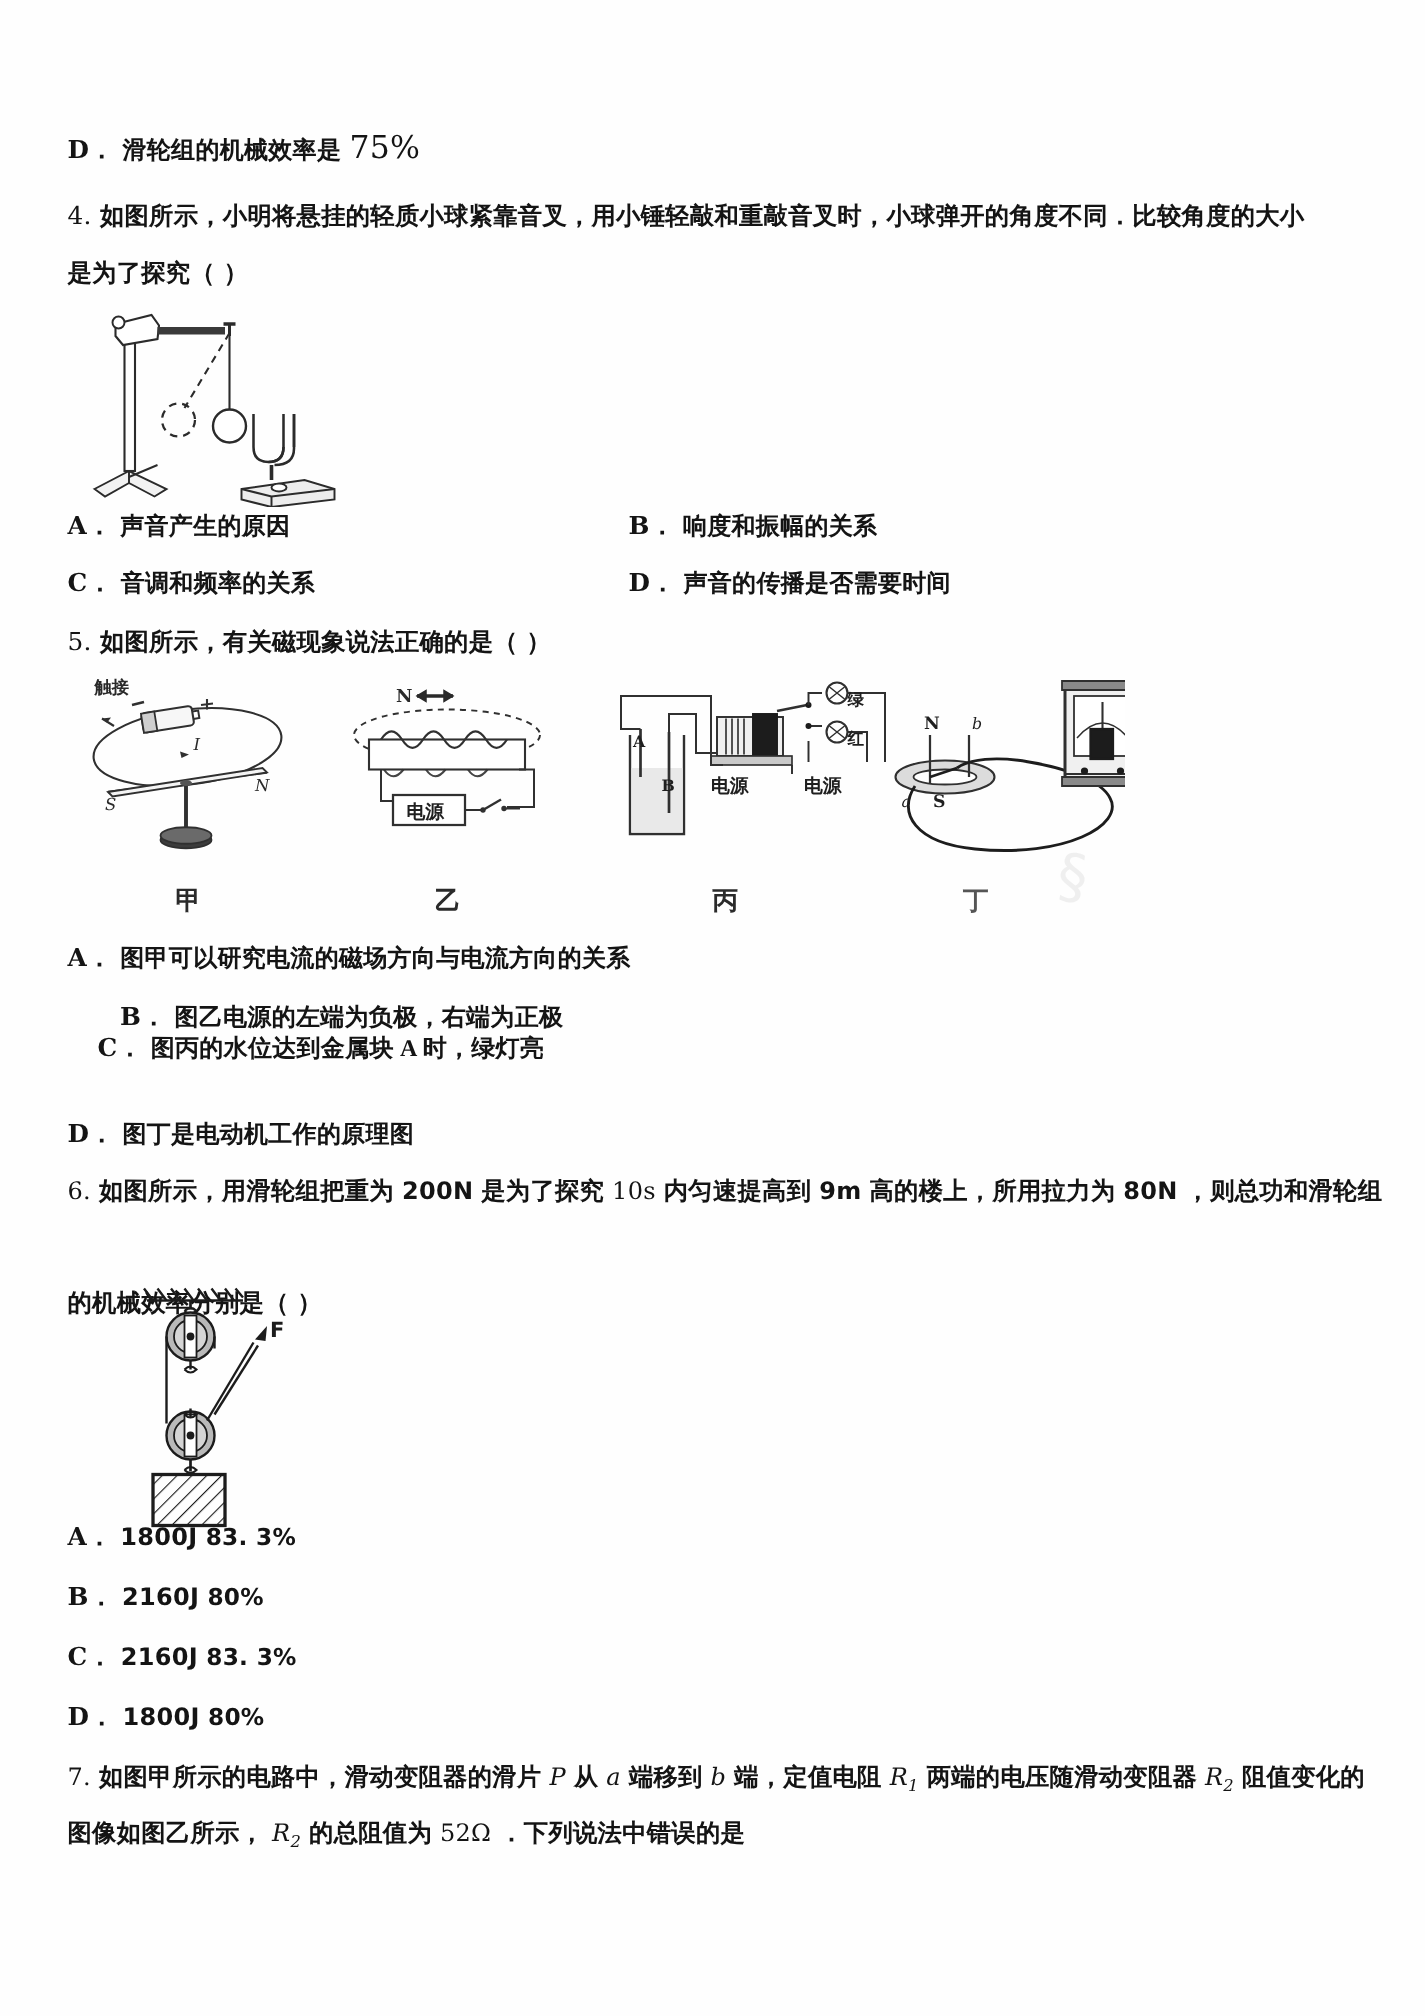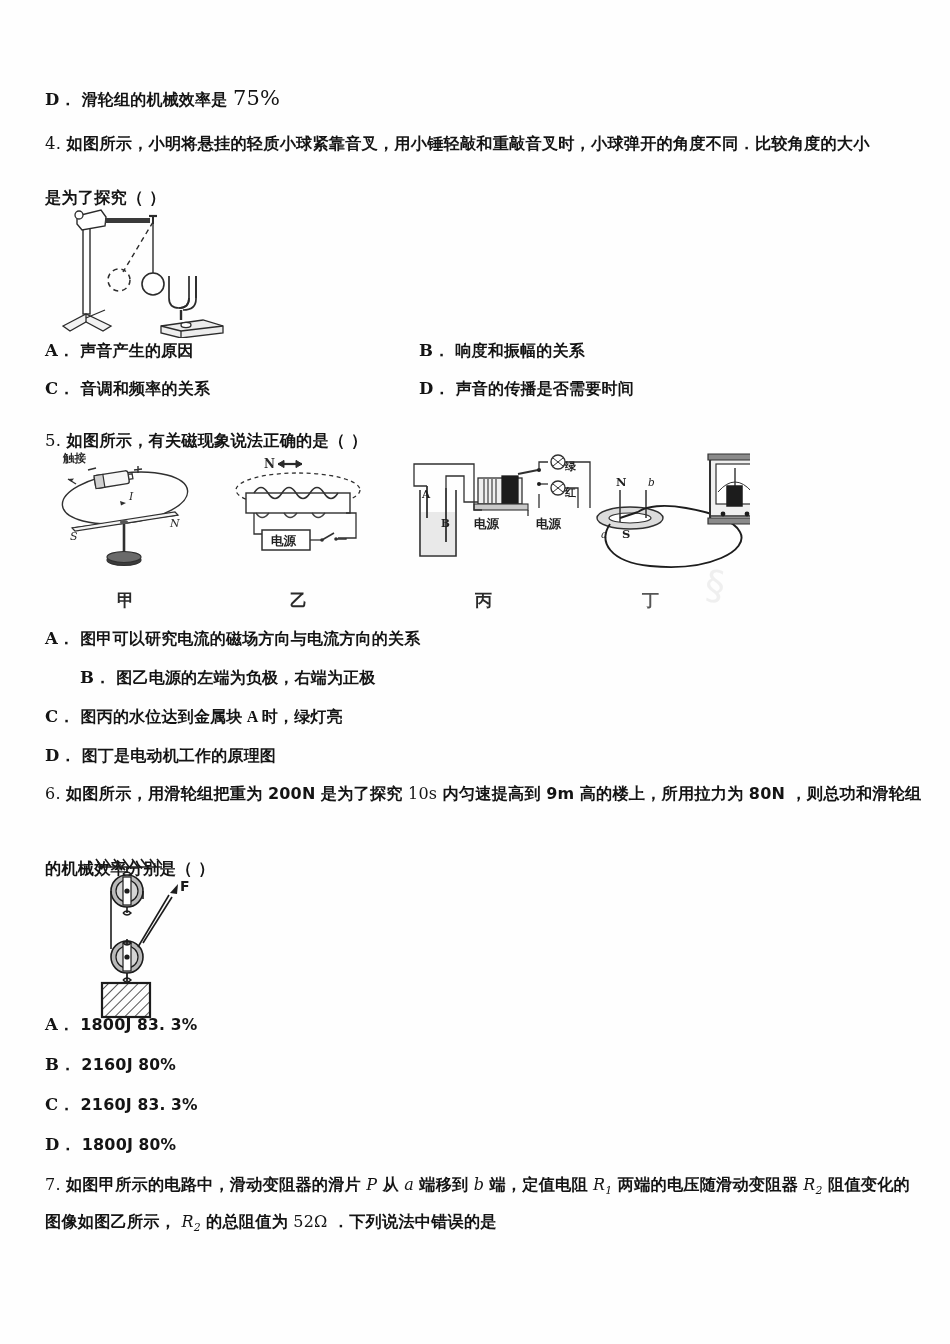--- a/index.html
+++ b/index.html
@@ -99,21 +99,21 @@
         <span class="num-inline" style="font-size:21px;">75%</span>
       </span>
     </div>
 
     <div class="row" style="top:46px;">
       <span class="qline">
         <span class="num-inline">4.</span>
         <span class="cjk-light">如图所示，小明将悬挂的轻质小球紧靠音叉，用小锤轻敲和重敲音叉时，小球弹开的角度不同．比较角度的大小</span>
       </span>
     </div>
-    <div class="row" style="top:100px;">
+    <div class="row" style="top:84px;">
       <span class="qline">
         <span class="cjk-light">是为了探究（      ）</span>
       </span>
     </div>
 
     <div class="fig" style="left:8px; top:112px;">
       <svg width="190" height="138" viewBox="0 0 190 138">
         <g stroke="#2b2b2b" fill="none" stroke-width="1.6">
 
           <rect x="30" y="22" width="7" height="92" fill="#ffffff" stroke="#2b2b2b" stroke-width="1.4"></rect>
@@ -171,21 +171,21 @@
       <span class="two-col-left qline">
         <span class="opt-label">C．</span>
         <span class="cjk">音调和频率的关系</span>
       </span>
       <span class="two-col-right qline">
         <span class="opt-label">D．</span>
         <span class="cjk">声音的传播是否需要时间</span>
       </span>
     </div>
 
-    <div class="row" style="top:343px;">
+    <div class="row" style="top:330px;">
       <span class="qline">
         <span class="num-inline">5.</span>
         <span class="cjk-light">如图所示，有关磁现象说法正确的是（  ）</span>
       </span>
     </div>
 
     <div class="fig" style="left:5px; top:358px;">
       <svg width="700" height="165" viewBox="0 0 700 165">
 
         <g stroke="#303030" fill="none" stroke-width="1.4">
@@ -332,21 +332,21 @@
         <span class="opt-label">A．</span>
         <span class="cjk">图甲可以研究电流的磁场方向与电流方向的关系</span>
       </span>
     </div>
     <div class="row" style="top:580px;margin-left:35px;">
       <span class="qline">
         <span class="opt-label">B．</span>
         <span class="cjk">图乙电源的左端为负极，右端为正极</span>
       </span>
     </div>
-    <div class="row" style="top:619px;">
+    <div class="row" style="top:601px;margin-left:20px;">
       <span class="qline">
         <span class="opt-label">C．</span>
         <span class="cjk">图丙的水位达到金属块 A 时，绿灯亮</span>
       </span>
     </div>
     <div class="row" style="top:658px;">
       <span class="qline">
         <span class="opt-label">D．</span>
         <span class="cjk">图丁是电动机工作的原理图</span>
       </span>

